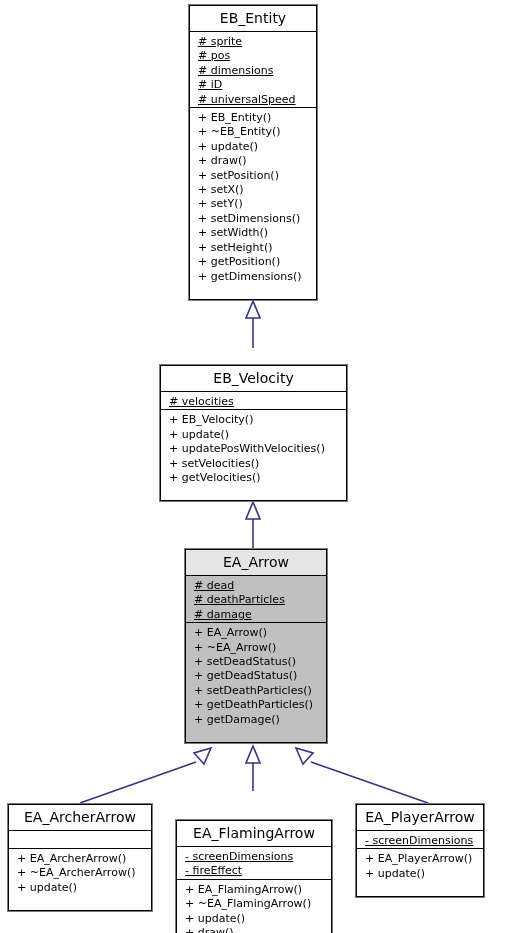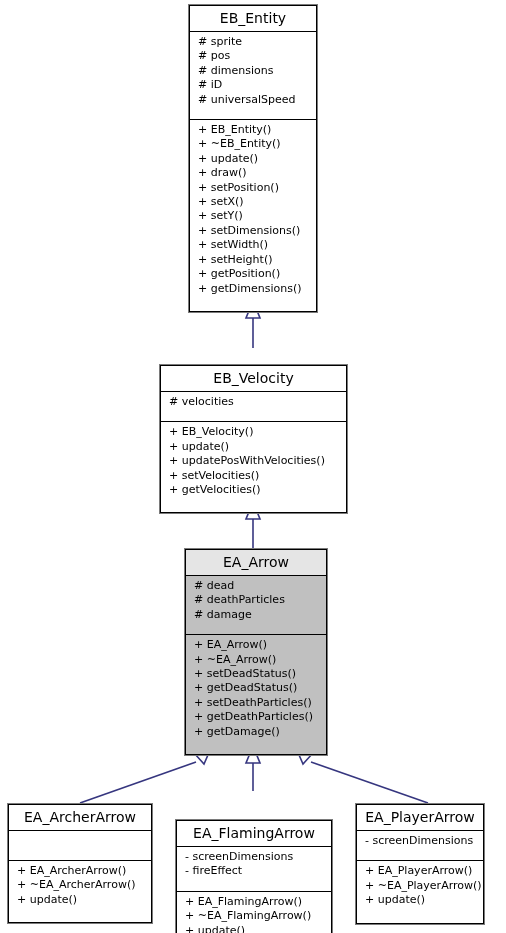--- a/index.html
+++ b/index.html
@@ -43,22 +43,23 @@
     text-align: center;
     font-size: 14px;
     line-height: 14px;
     color: #000000;
     padding: 5px 4px 6px 4px;
     border-bottom: 1px solid #000000;
     white-space: nowrap;
   }
   .cls-attrs {
     border-bottom: 1px solid #000000;
-    padding: 3px 0 12px 0;
+    padding: 3px 0 0 0;
     min-height: 14px;
+    text-decoration: underline;
   }
   .cls-ops {
     padding: 3px 0 15px 0;
   }
   .member {
     font-size: 11px;
     line-height: 14.4px;
     color: #000000;
     padding: 0 4px 0 8px;
     white-space: nowrap;
@@ -191,18 +192,17 @@
     </div>
   </div>
 
   <div class="uml-class" style="left:356px; top:804px; width:128px;">
     <div class="cls-title">EA_PlayerArrow</div>
     <div class="compartment cls-attrs">
       <div class="member">- screenDimensions</div>
     </div>
     <div class="compartment cls-ops">
       <div class="member">+ EA_PlayerArrow()</div>
-      <div class="member">+ ~EA_PlayerArrow()</div>
       <div class="member">+ update()</div>
     </div>
   </div>
 
 </div>
 
 </body></html>

